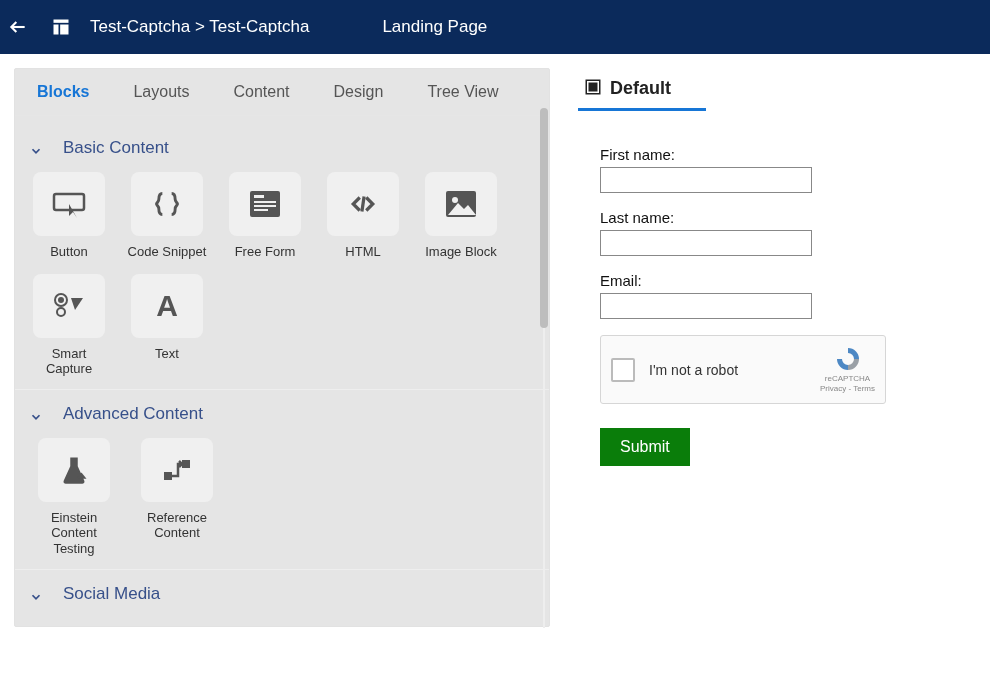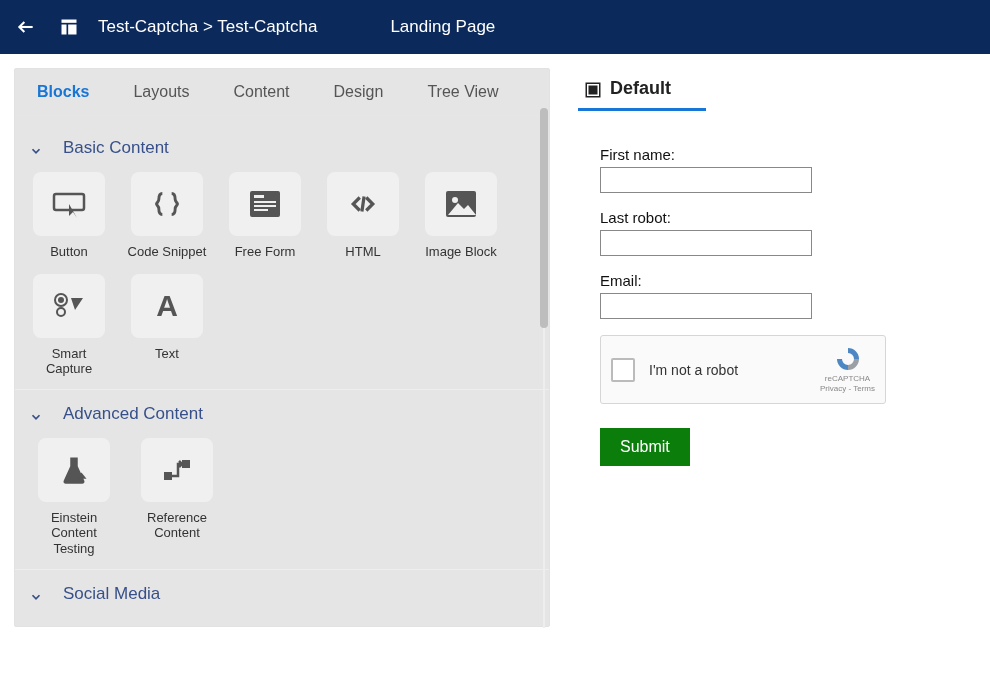--- a/index.html
+++ b/index.html
@@ -1,18 +1,18 @@
 <!DOCTYPE html>
 <html><head>
 <meta charset="utf-8">
 <style>
   * { box-sizing: border-box; margin: 0; padding: 0; font-family: Arial, Helvetica, sans-serif; }
   body { background: #fff; width: 990px; height: 673px; overflow: hidden; }
 
-  .topbar { background: #0b2a5b; height: 54px; display: flex; align-items: center; color: #fff; padding: 0 12px; gap: 18px; }
+  .topbar { background: #0b2a5b; height: 54px; display: flex; align-items: center; color: #fff; padding: 0 4px; gap: 18px; }
   .topbar .back { width: 28px; height: 28px; display:flex; align-items:center; justify-content:center; cursor:pointer; }
   .topbar .app-icon { width: 22px; height: 22px; display:flex; align-items:center; justify-content:center;}
   .breadcrumb { font-size: 17px; }
   .page-label { font-size: 17px; margin-left: 55px; }
 
   .workspace { display:flex; padding: 14px 0 0 14px; position:relative; }
   .left-panel { width: 536px; border: 1px solid #e2e2e2; background:#e5e5e5; border-radius:2px; }
   .tabs { display:flex; border-bottom:1px solid #e6e6e6; }
   .tab { flex:0 0 auto; padding: 14px 22px; font-size:16px; color:#555; cursor:pointer; }
   .tab.active { color:#1776d6; font-weight:600; }
@@ -25,21 +25,21 @@
   .block-item { width:80px; text-align:center; font-size:13px; color:#333; cursor:grab;}
   .block-tile { width:72px; height:64px; background:#f0f0f0; border-radius:8px; display:flex; align-items:center; justify-content:center; margin:0 auto 8px auto; color:#555; }
   .block-item .lbl { line-height:1.2; }
 
   .scrollbar { position:absolute; left: 540px; top: 54px; width:10px; height: 520px; }
   .scrollbar .track { position:absolute; top:0; left:3px; width:2px; height:100%; background:#eee;}
   .scrollbar .thumb { position:absolute; top:0; left:0; width:8px; height:220px; background:#bdbdbd; border-radius:4px;}
 
   .right-panel { flex:1; padding-left:28px; }
   .view-tabs { display:flex; gap:36px; align-items:center; padding:10px 0 0 6px;}
-  .view-tab { display:flex; align-items:flex-end; gap:8px; font-size:18px; color:#222; padding-bottom:10px; cursor:pointer; }
+  .view-tab { display:flex; align-items:flex-start; gap:8px; font-size:18px; color:#222; padding-bottom:10px; cursor:pointer; }
   .view-tab.active { font-weight:700; }
   .view-underline { height:3px; background:#1776d6; width:128px; margin-left:0px; margin-top:-1px; }
   .view-tabs-wrap { border-bottom:1px solid #fff; }
 
   .form-area { padding: 34px 0 0 22px; }
   .field { margin-bottom:16px; }
   .field label { display:block; font-size:15px; color:#111; margin-bottom:4px;}
   .field input { width:212px; height:26px; border:1px solid #888; padding:2px 4px; font-size:14px;}
 
   .captcha { width:286px; border:1px solid #d6d6d6; background:#fafafa; border-radius:3px; padding:10px 10px; display:flex; align-items:center; justify-content:space-between; margin-top:6px;}
@@ -226,21 +226,21 @@
       </div>
       <div class="view-underline"></div>
     </div>
 
     <div class="form-area">
       <div class="field">
         <label>First name:</label>
         <input type="text" value="" style="">
       </div>
       <div class="field">
-        <label>Last robot:</label>
+        <label>Last name:</label>
         <input type="text" value="" style="">
       </div>
       <div class="field">
         <label>Email:</label>
         <input type="text" value="" style="">
       </div>
 
       <div class="captcha">
         <div class="left">
           <div class="cb"></div>

